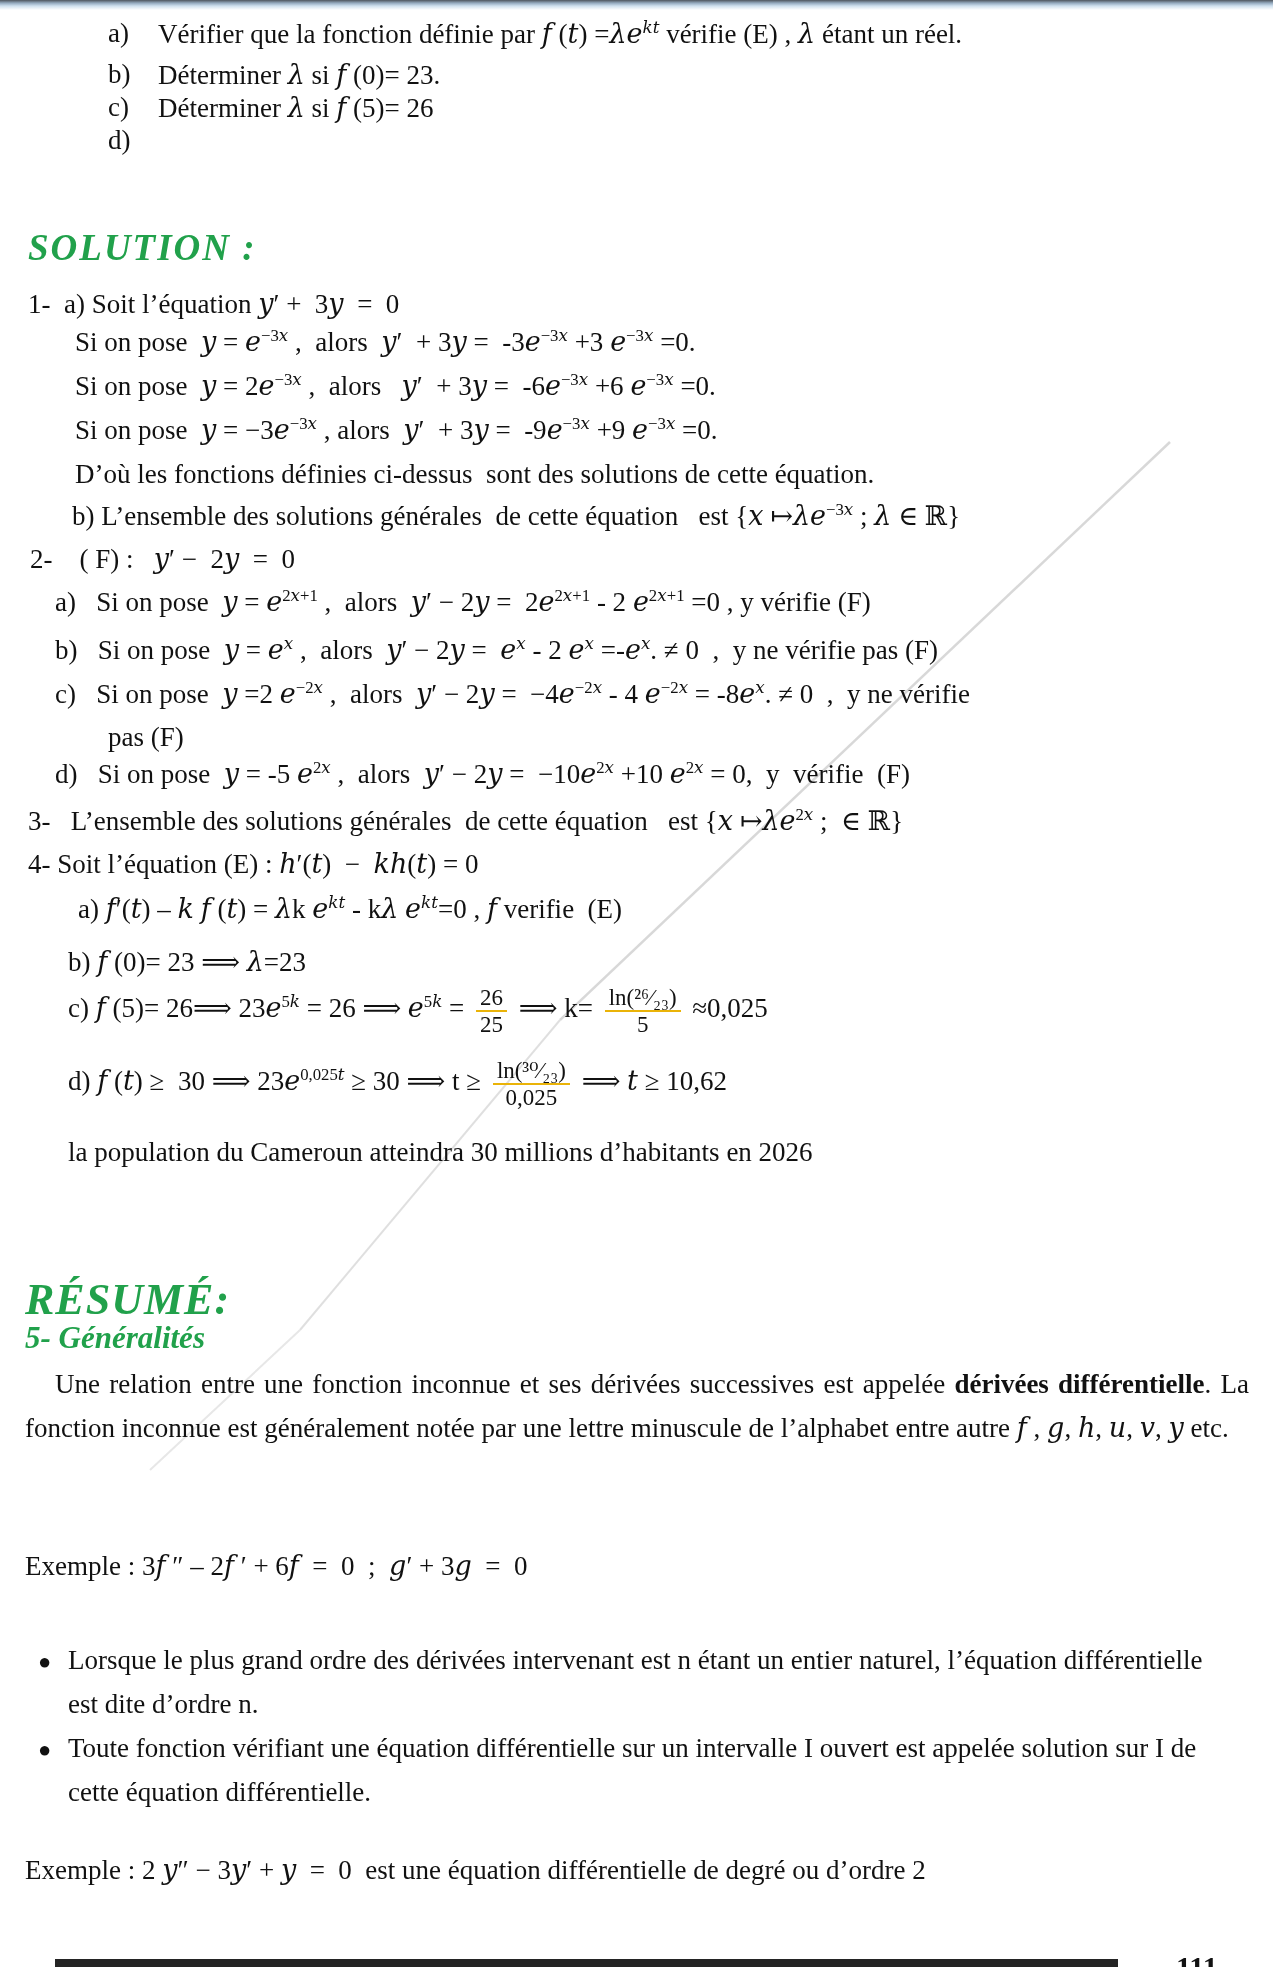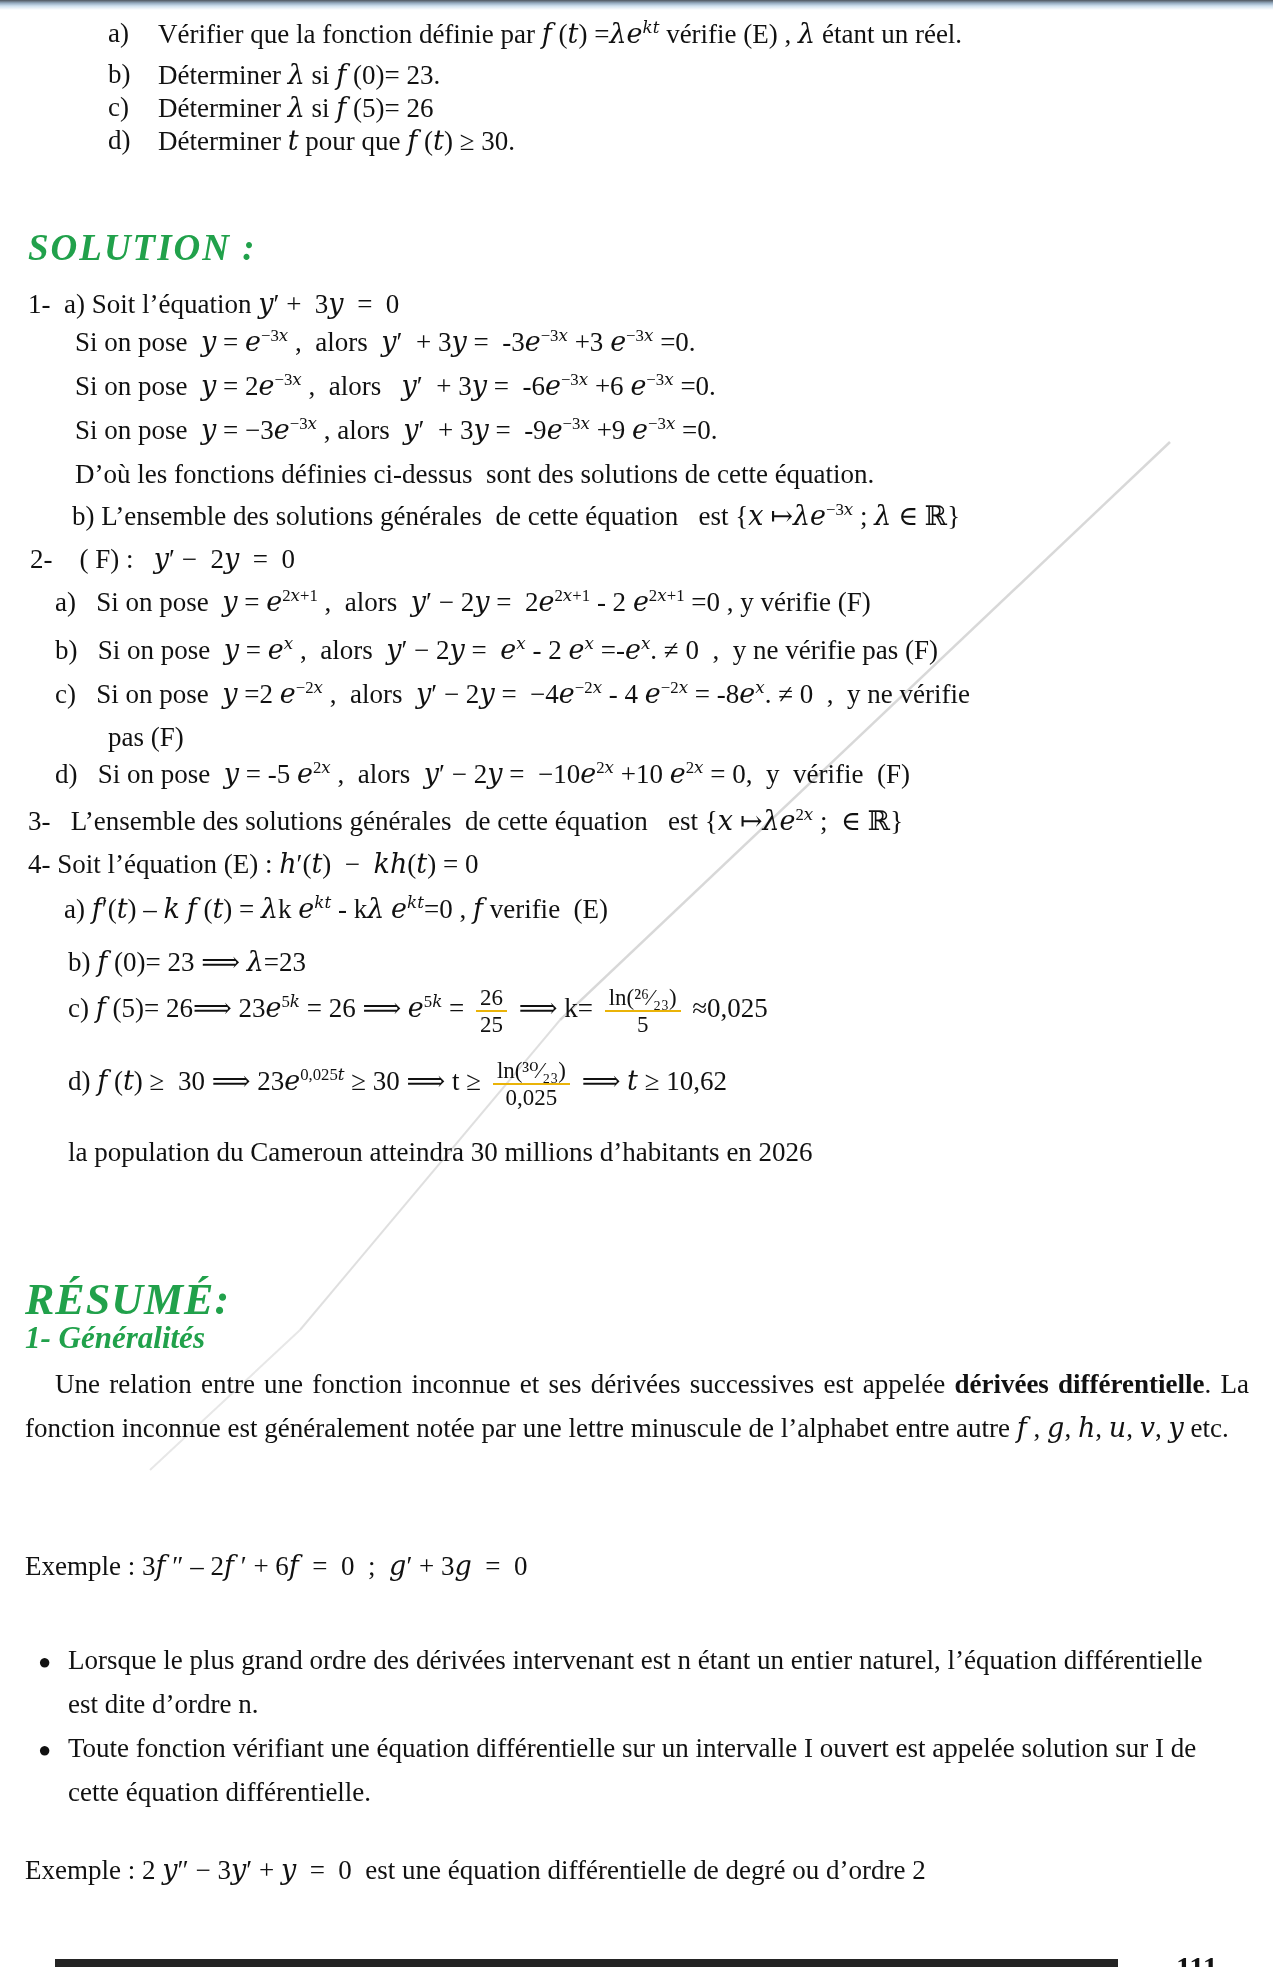--- a/index.html
+++ b/index.html
@@ -51,47 +51,46 @@
 <div class="abs ex-item math" style="left:108px;top:59px;">
   <span class="ex-label">b)</span>
   <span class="math">Déterminer <i>λ</i> si <i>f</i> (0)= 23.</span>
 </div>
 <div class="abs ex-item math" style="left:108px;top:92px;">
   <span class="ex-label">c)</span>
   <span class="math">Déterminer <i>λ</i> si <i>f</i> (5)= 26</span>
 </div>
 <div class="abs ex-item math" style="left:108px;top:125px;">
   <span class="ex-label">d)</span>
-  <span class="math">Déterminer <i>t</i> pour que <i>f</i> (<i>t</i>)  ≥  30.</span>
 </div>
 
 <div class="abs green-h" id="solution-heading" style="left:28px;top:226px;">SOLUTION :</div>
 
 <div class="abs line math" style="left:28px;top:288px;">1-  a) Soit l’équation <i>y</i>′ +  3<i>y</i>  =  0</div>
 <div class="abs line math" style="left:75px;top:326px;">Si on pose  <i>y</i> = <i>e</i><sup>−3<i>x</i></sup> ,  alors  <i>y</i>′  + 3<i>y</i> =  -3<i>e</i><sup>−3<i>x</i></sup> +3 <i>e</i><sup>−3<i>x</i></sup> =0.</div>
 <div class="abs line math" style="left:75px;top:370px;">Si on pose  <i>y</i> = 2<i>e</i><sup>−3<i>x</i></sup> ,  alors   <i>y</i>′  + 3<i>y</i> =  -6<i>e</i><sup>−3<i>x</i></sup> +6 <i>e</i><sup>−3<i>x</i></sup> =0.</div>
 <div class="abs line math" style="left:75px;top:414px;">Si on pose  <i>y</i> = −3<i>e</i><sup>−3<i>x</i></sup> , alors  <i>y</i>′  + 3<i>y</i> =  -9<i>e</i><sup>−3<i>x</i></sup> +9 <i>e</i><sup>−3<i>x</i></sup> =0.</div>
 <div class="abs line math" style="left:75px;top:459px;">D’où les fonctions définies ci-dessus  sont des solutions de cette équation.</div>
 <div class="abs line math" style="left:72px;top:500px;text-align:right;">b) L’ensemble des solutions générales  de cette équation   est {<i>x</i> ↦<i>λe</i><sup>−3<i>x</i></sup> ; <i>λ</i> ∈ ℝ}</div>
 <div class="abs line math" style="left:30px;top:543px;">2-    ( F) :   <i>y</i>′ −  2<i>y</i>  =  0</div>
 <div class="abs line math" style="left:55px;top:586px;">a)   Si on pose  <i>y</i> = <i>e</i><sup>2<i>x</i>+1</sup> ,  alors  <i>y</i>′ − 2<i>y</i> =  2<i>e</i><sup>2<i>x</i>+1</sup> - 2 <i>e</i><sup>2<i>x</i>+1</sup> =0 , y vérifie (F)</div>
 <div class="abs line math" style="left:55px;top:634px;">b)   Si on pose  <i>y</i> = <i>e</i><sup><i>x</i></sup> ,  alors  <i>y</i>′ − 2<i>y</i> =  <i>e</i><sup><i>x</i></sup> - 2 <i>e</i><sup><i>x</i></sup> =-<i>e</i><sup><i>x</i></sup>. ≠ 0  ,  y ne vérifie pas (F)</div>
 <div class="abs line math" style="left:55px;top:678px;">c)   Si on pose  <i>y</i> =2 <i>e</i><sup>−2<i>x</i></sup> ,  alors  <i>y</i>′ − 2<i>y</i> =  −4<i>e</i><sup>−2<i>x</i></sup> - 4 <i>e</i><sup>−2<i>x</i></sup> = -8<i>e</i><sup><i>x</i></sup>. ≠ 0  ,  y ne vérifie</div>
 <div class="abs line math" style="left:108px;top:722px;">pas (F)</div>
 <div class="abs line math" style="left:55px;top:758px;">d)   Si on pose  <i>y</i> = -5 <i>e</i><sup>2<i>x</i></sup> ,  alors  <i>y</i>′ − 2<i>y</i> =  −10<i>e</i><sup>2<i>x</i></sup> +10 <i>e</i><sup>2<i>x</i></sup> = 0,  y  vérifie  (F)</div>
 <div class="abs line math" style="left:28px;top:805px;">3-   L’ensemble des solutions générales  de cette équation   est {<i>x</i> ↦<i>λe</i><sup>2<i>x</i></sup> ;  ∈ ℝ}</div>
 <div class="abs line math" style="left:28px;top:848px;">4- Soit l’équation (E) : <i>h</i>′(<i>t</i>)  −  <i>kh</i>(<i>t</i>) = 0</div>
-<div class="abs line math" style="left:64px;top:893px;">a) <i>f</i>′(<i>t</i>) – <i>k</i> <i>f</i> (<i>t</i>) = <i>λ</i>k <i>e</i><sup><i>kt</i></sup> - k<i>λ</i> <i>e</i><sup><i>kt</i></sup>=0 , <i>f</i> verifie  (E)</div>
+<div class="abs line math" style="left:78px;top:893px;">a) <i>f</i>′(<i>t</i>) – <i>k</i> <i>f</i> (<i>t</i>) = <i>λ</i>k <i>e</i><sup><i>kt</i></sup> - k<i>λ</i> <i>e</i><sup><i>kt</i></sup>=0 , <i>f</i> verifie  (E)</div>
 <div class="abs line math" style="left:68px;top:946px;">b) <i>f</i> (0)= 23 ⟹ <i>λ</i>=23</div>
 <div class="abs line math" style="left:68px;top:985px;">c) <i>f</i> (5)= 26⟹ 23<i>e</i><sup>5<i>k</i></sup> = 26 ⟹ <i>e</i><sup>5<i>k</i></sup> = <span class="frac"><span class="fn">26</span><span class="fd">25</span></span> ⟹ k= <span class="frac"><span class="fn">ln(²⁶⁄₂₃)</span><span class="fd">5</span></span> ≈0,025</div>
 <div class="abs line math" style="left:68px;top:1058px;">d) <i>f</i> (<i>t</i>) ≥  30 ⟹ 23<i>e</i><sup>0,025<i>t</i></sup> ≥ 30 ⟹ t ≥ <span class="frac"><span class="fn">ln(³⁰⁄₂₃)</span><span class="fd">0,025</span></span> ⟹ <i>t</i> ≥ 10,62</div>
 <div class="abs line math" style="left:68px;top:1137px;">la population du Cameroun atteindra 30 millions d’habitants en 2026</div>
 
 <div class="abs green-h" id="resume-heading" style="left:25px;top:1243px;">RÉSUMÉ:</div>
-<div class="abs green-h" id="generalites-heading" style="left:25px;top:1320px;">1- Généralités</div>
+<div class="abs green-h" id="generalites-heading" style="left:25px;top:1320px;">5- Généralités</div>
 
 <div class="abs para math" style="left:25px;top:1363px;width:1224px;">Une relation entre une fonction inconnue et ses dérivées successives est appelée <b>dérivées différentielle</b>. La fonction inconnue est généralement notée par une lettre minuscule de l’alphabet entre autre <i>f</i> , <i>g</i>, <i>h</i>, <i>u</i>, <i>v</i>, <i>y</i> etc.</div>
 
 <div class="abs example-line math" style="left:25px;top:1550px;">Exemple : 3<i>f</i> ″ – 2<i>f</i> ′ + 6<i>f</i>  =  0  ;  <i>g</i>′ + 3<i>g</i>  =  0</div>
 
 <div class="abs bullet-row" style="left:38px;top:1638px;width:1185px;">
   <span class="bullet-glyph">●</span>
   <span class="math">Lorsque le plus grand ordre des dérivées intervenant est n étant un entier naturel, l’équation différentielle est dite d’ordre n.</span>
 </div>
 <div class="abs bullet-row" style="left:38px;top:1726px;width:1185px;">

